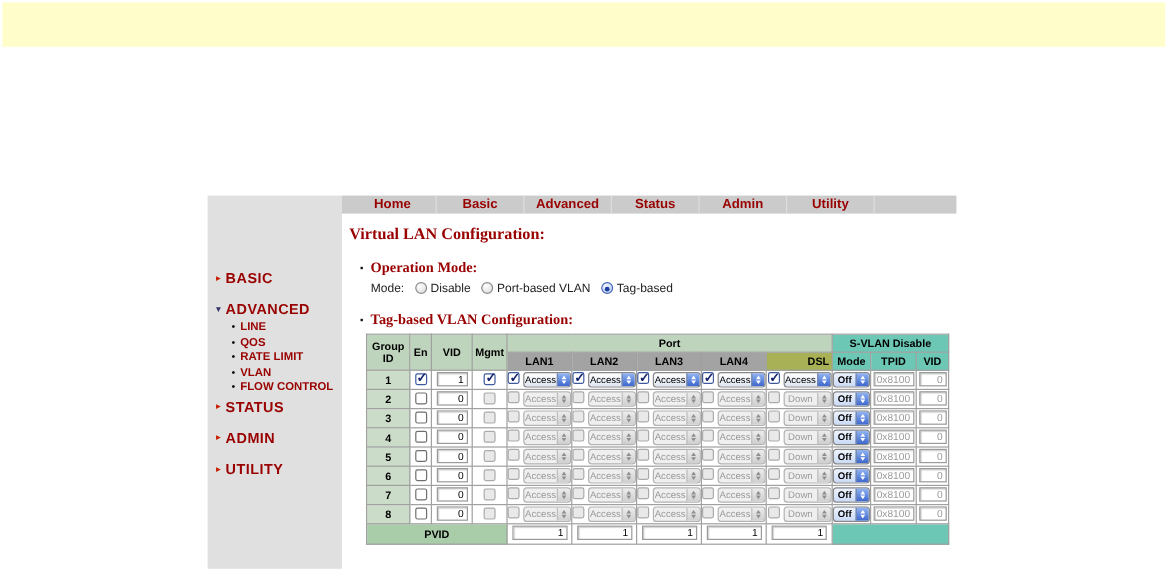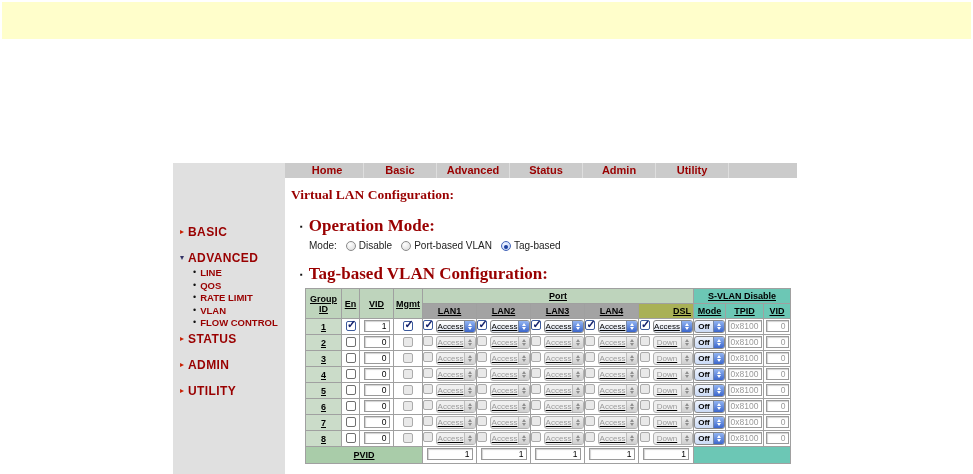--- a/index.html
+++ b/index.html
@@ -30,30 +30,30 @@
 
   
   .main { flex:1; background:#fff; position:relative; }
   .navbar { height:15px; background:#CBCBCB; display:flex; padding-left:6px; }
   .nav-tab { width:73px; text-align:center; font-size:11px; font-weight:bold; color:#990000; line-height:15px; cursor:pointer; border-right:1px solid #dedede; }
   .page-title { text-align:center; color:#FF8A00; font-weight:bold; font-size:15px; letter-spacing:0.6px; margin-top:4px; }
   .config-heading { color:#990000; font-family:"Liberation Serif", serif; font-weight:bold; font-size:13.5px; margin:9px 0 0 6px; }
   .section-heading { display:flex; align-items:center; gap:6px; margin:13px 0 0 15px; }
   .bullet { font-size:8px; color:#111; }
   .bullet::before { content:"\25AA"; }
-  .section-heading .txt { color:#990000; font-family:"Liberation Serif", serif; font-weight:bold; font-size:17px; }
+  .section-heading .txt { color:#990000; font-family:"Liberation Serif", serif; font-weight:bold; font-size:12px; }
   .mode-row { margin:4px 0 0 24px; display:flex; align-items:center; gap:9px; font-size:10px; color:#222; }
-  .radio-opt { display:flex; align-items:flex-end; gap:3px; cursor:pointer; }
+  .radio-opt { display:flex; align-items:flex-start; gap:3px; cursor:pointer; }
   .radio { width:10px; height:10px; border-radius:50%; border:1px solid #8a8a8a; background:radial-gradient(circle at 35% 30%, #ffffff, #d8d8d8); display:inline-block; position:relative; }
   .radio.selected { border-color:#4263b8; background:radial-gradient(circle at 35% 30%, #eef3ff, #b9cdf5); }
   .radio.selected::after { content:""; position:absolute; left:2.5px; top:2.5px; width:4px; height:4px; border-radius:50%; background:#1c3f9e; }
   .radio-label { font-size:10px; color:#222; }
 
   
-  table.vlan { border-collapse:collapse; margin:4px 0 0 20px; border:1px solid #7a7a7a;text-decoration:underline; }
+  table.vlan { border-collapse:collapse; margin:4px 0 0 20px; border:1px solid #7a7a7a; }
   table.vlan th, table.vlan td { border:1px solid #a0a0a0; text-align:center; vertical-align:middle; font-size:9px; color:#000; }
   table.vlan th { font-weight:bold; height:15px; padding:0 2px; }
   th.hdr-green { background:#BED4BC; }
   th.hdr-lan { background:#a3a3a3; }
   th.hdr-dsl { background:#A9B156; }
   th.hdr-teal { background:#6CC7B5; }
   td.c-group { background:#CBDCC9; font-weight:bold; width:36px; }
   tr.data-row td { height:16px; }
   td.c-en { width:18px; } td.c-vid { width:34px; } td.c-mgmt { width:29px; }
   td.c-port { width:52px; } td.c-dsl { width:50px; }

